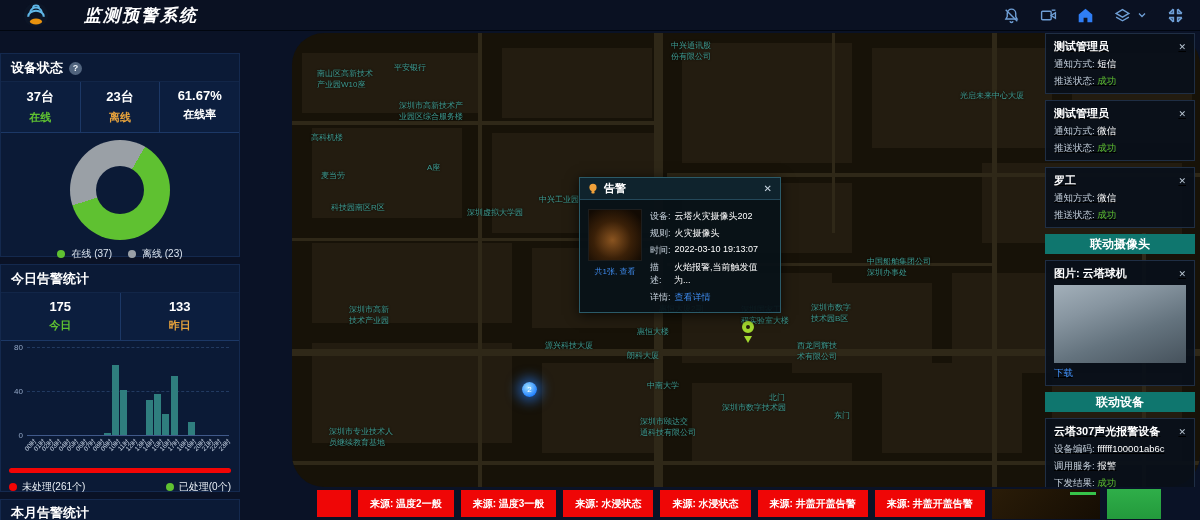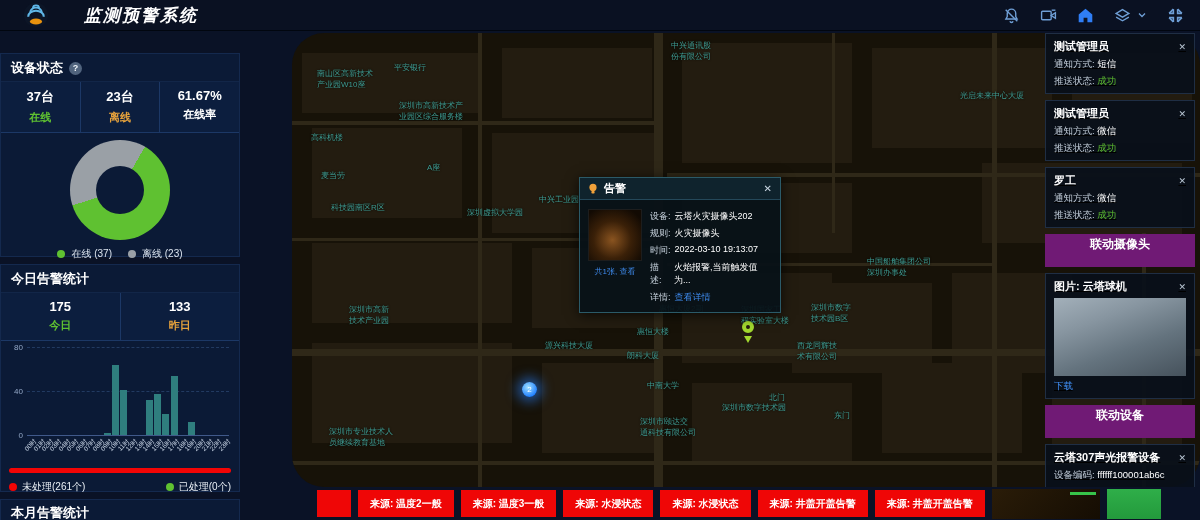--- a/index.html
+++ b/index.html
@@ -72,21 +72,21 @@
   .popup-row .link{color:#3f8cf0;cursor:pointer;}
 
   
   .right-col{position:absolute;top:33px;right:5px;width:150px;bottom:33px;display:flex;flex-direction:column;gap:6px;overflow:hidden;z-index:20;}
   .note-card{background:rgba(9,15,26,.92);border:1px solid #1f2e44;padding:5px 8px;flex:none;text-decoration:underline;}
   .card-head{display:flex;align-items:center;color:#fff;font-size:11px;font-weight:bold;}
   .card-close{margin-left:auto;color:#b9c6d3;font-size:9px;cursor:pointer;}
   .card-row{font-size:9.5px;color:#c2cdd9;margin-top:4px;}
   .card-row .val{color:#fff;}
   .card-row .ok{color:#5fc131;}
-  .section-header{height:33px;background:#701a75;color:#fff;font-size:12px;font-weight:bold;text-align:center;line-height:20px;flex:none;cursor:pointer;}
+  .section-header{height:20px;background:#0f766e;color:#fff;font-size:12px;font-weight:bold;text-align:center;line-height:20px;flex:none;cursor:pointer;}
   .photo{height:78px;margin-top:4px;background:linear-gradient(160deg,#a3b0ba 0%,#8795a0 30%,#64737e 62%,#46525c 100%);cursor:pointer;}
   .download-link{margin-top:4px;font-size:9.5px;color:#3f8cf0;cursor:pointer;}
 
   
   .bottom-strip{position:absolute;left:292px;right:0;bottom:0;height:33px;background:#0a1226;display:flex;align-items:center;gap:7px;padding:0 5px;overflow:hidden;z-index:30;}
   .alert-tile{height:27px;background:#ef0606;color:#fff;font-size:10px;font-weight:bold;display:flex;align-items:center;padding:0 12px;white-space:nowrap;flex:none;cursor:pointer;}
   .alert-tile.blank{width:34px;padding:0;margin-left:20px;}
   .thumb-dark{width:108px;height:30px;background:linear-gradient(135deg,#2a1c08,#150d03);position:relative;flex:none;cursor:pointer;}
   .thumb-dark::after{content:"";position:absolute;right:4px;top:3px;width:26px;height:3px;background:#37c44a;}
   .thumb-green{width:54px;height:30px;background:linear-gradient(180deg,#2fae49,#239a3c);flex:none;cursor:pointer;}

